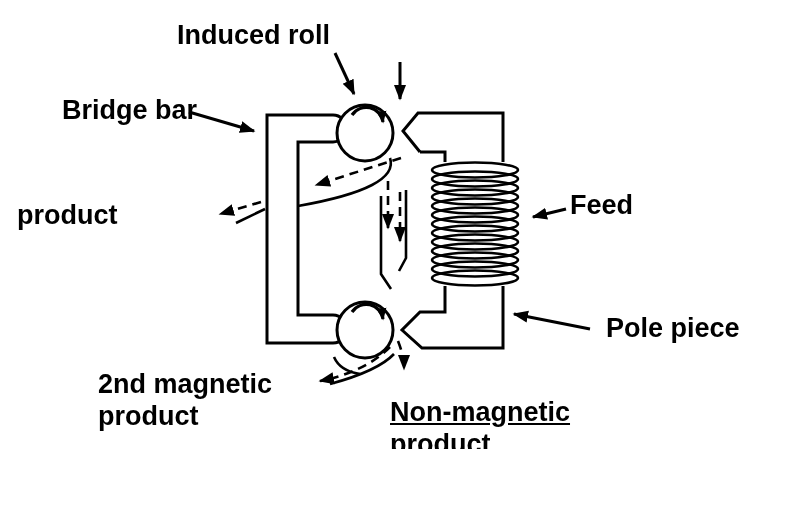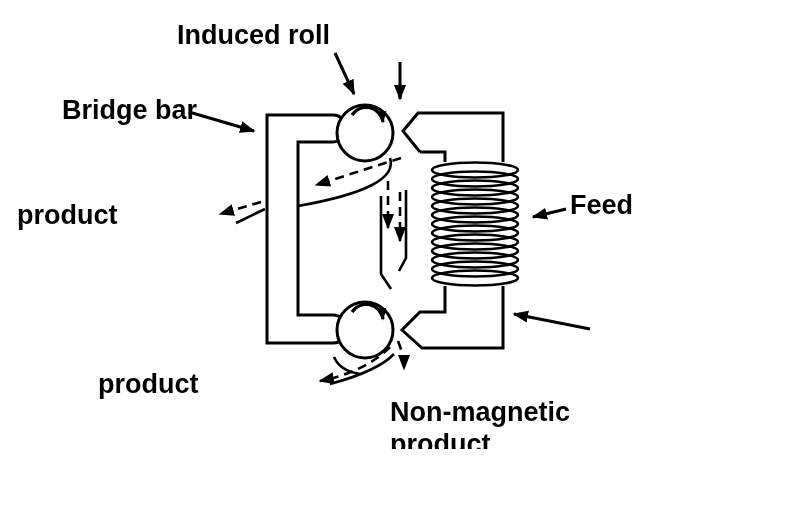--- a/index.html
+++ b/index.html
@@ -30,21 +30,21 @@
     letter-spacing: 0px;
   }
   .lbl span { display: block; }
   .lbl-induced { left: 177px; top: 19px; }
   .lbl-feed    { left: 391px; top: 24px; }
   .lbl-bridge  { left: 30px;  top: 94px; margin-left: 32px; }
   .lbl-first   { left: 17px;  top: 199px; }
   .lbl-coil    { left: 570px; top: 189px; }
   .lbl-pole    { left: 606px; top: 312px; }
   .lbl-second  { left: 98px;  top: 368px; }
-  .lbl-non     { left: 390px; top: 396px; }
+  .lbl-non     { left: 390px; top: 396px; text-decoration: underline; }
 </style>
 </head>
 <body>
 
 <div class="stage">
 
   <svg width="794" height="516" viewBox="0 0 794 516">
     <defs>
       <marker id="ah" markerUnits="userSpaceOnUse" markerWidth="16" markerHeight="13" refX="14" refY="6.5" orient="auto">
         <path d="M0,0.5 L15.5,6.5 L0,12.5 Z" fill="#000"></path>
@@ -119,22 +119,26 @@
   </div>
 
   <div class="lbl lbl-first">
     <span>product</span>
   </div>
 
   <div class="lbl lbl-coil">
     <span>Feed</span>
   </div>
 
+  <div class="lbl lbl-pole">
+    <span>Pole piece</span>
+  </div>
 
   <div class="lbl lbl-second">
+    <span>2nd magnetic</span>
     <span>product</span>
   </div>
 
   <div class="lbl lbl-non">
     <span>Non-magnetic</span>
     <span>product</span>
   </div>
 
 </div>
 

